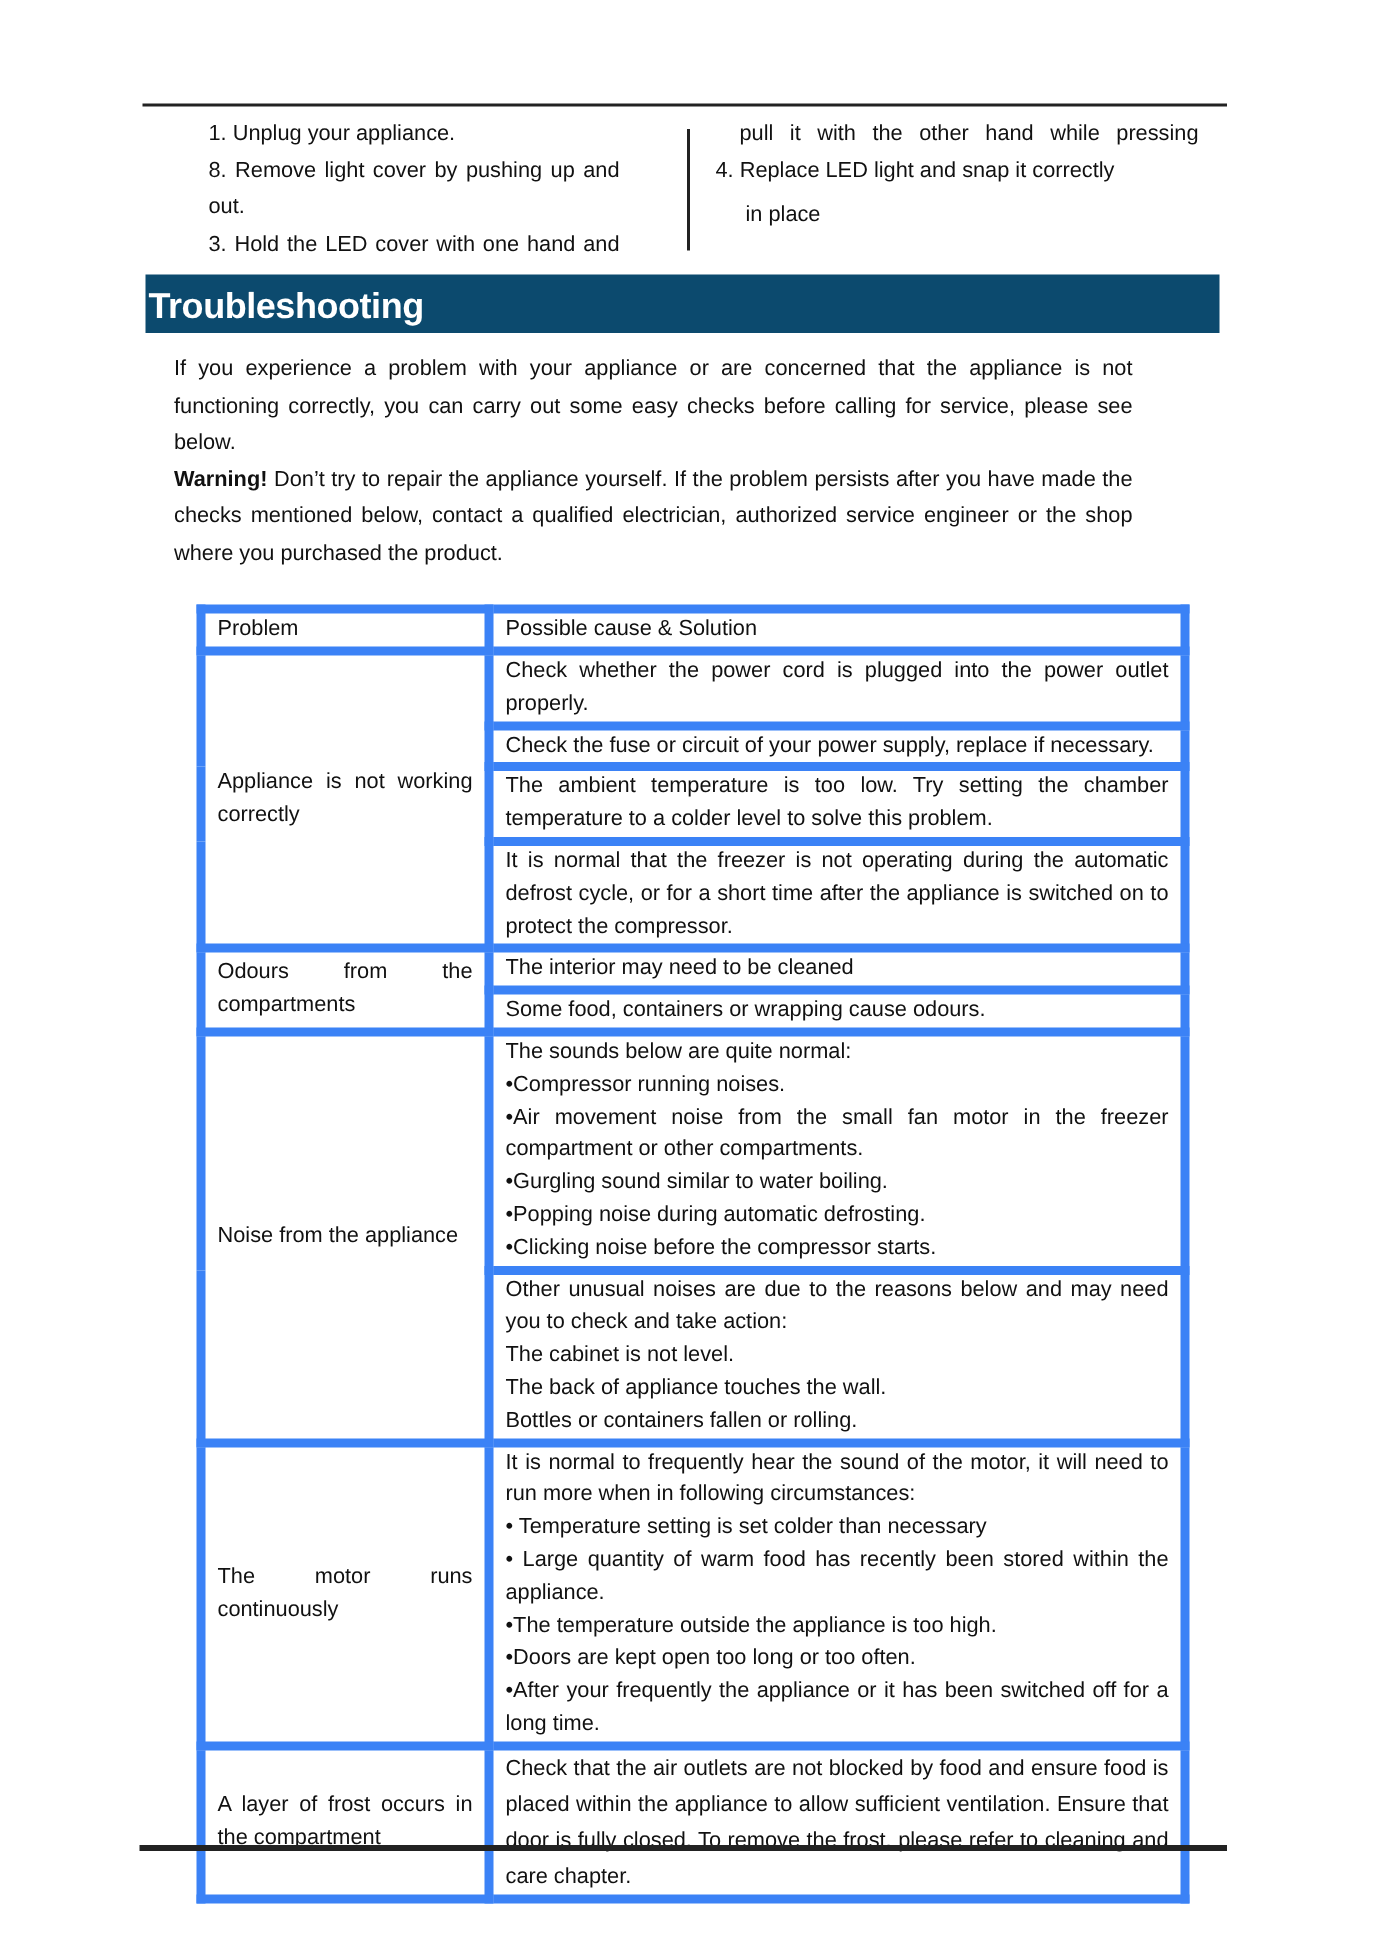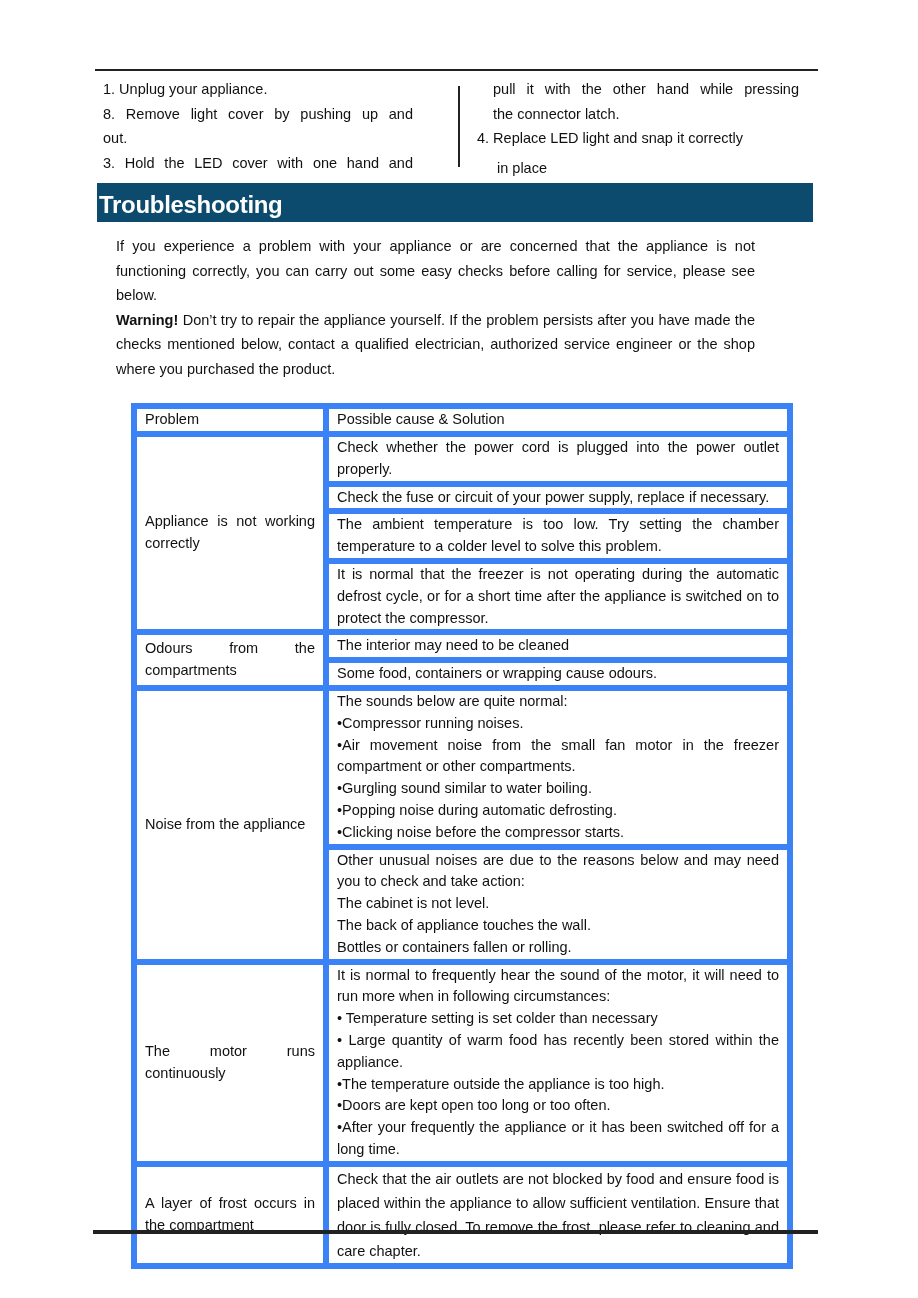--- a/index.html
+++ b/index.html
@@ -4,21 +4,21 @@
   <style>
     html, body { margin: 0; padding: 0; background: #ffffff; }
     body {
       width: 918px; height: 1298px; position: relative; overflow: hidden;
       font-family: "Liberation Sans", sans-serif; color: #111;
     }
     .top-rule { position: absolute; left: 95px; top: 69px; width: 723px; height: 2px; background: #222; }
     .bottom-rule { position: absolute; left: 93px; top: 1230px; width: 725px; height: 4px; background: #222; }
 
     .steps-left { position: absolute; left: 103px; top: 77px; width: 310px; font-size: 14.5px; }
-    .steps-left .line { height: 24.5px; line-height: 24px; white-space: nowrap; }
+    .steps-left .line { height: 24.5px; line-height: 24px; white-space: nowrap; margin-left: 36px; }
     .steps-left .just { text-align: justify; text-align-last: justify; }
     .col-divider { position: absolute; left: 458px; top: 86px; width: 2px; height: 81px; background: #222; }
     .steps-right { position: absolute; left: 477px; top: 77px; width: 322px; font-size: 14.5px; }
     .steps-right .line { height: 24.5px; line-height: 24px; white-space: nowrap; }
     .steps-right .indent { padding-left: 16px; }
     .steps-right .just { text-align: justify; text-align-last: justify; }
 
     .section-banner {
       position: absolute; left: 97px; top: 183px; width: 716px; height: 39px;
       background: #0c4a6e;
@@ -55,21 +55,20 @@
   <div class="line">1. Unplug your appliance.</div>
   <div class="line just">8. Remove light cover by pushing up and</div>
   <div class="line">out.</div>
   <div class="line just">3. Hold the LED cover with one hand and</div>
 </div>
 
 <div class="col-divider"></div>
 
 <div class="steps-right">
   <div class="line indent just">pull it with the other hand while pressing</div>
-  <div class="line indent">the connector latch.</div>
   <div class="line">4. Replace LED light and snap it correctly</div>
   <div class="line indent" style="padding-top:5px;padding-left:20px;">in place</div>
 </div>
 
 <div class="section-banner">
   <div class="section-title">Troubleshooting</div>
 </div>
 
 <div class="intro">
   <p>If you experience a problem with your appliance or are concerned that the appliance is not functioning correctly, you can carry out some easy checks before calling for service, please see below.</p>

